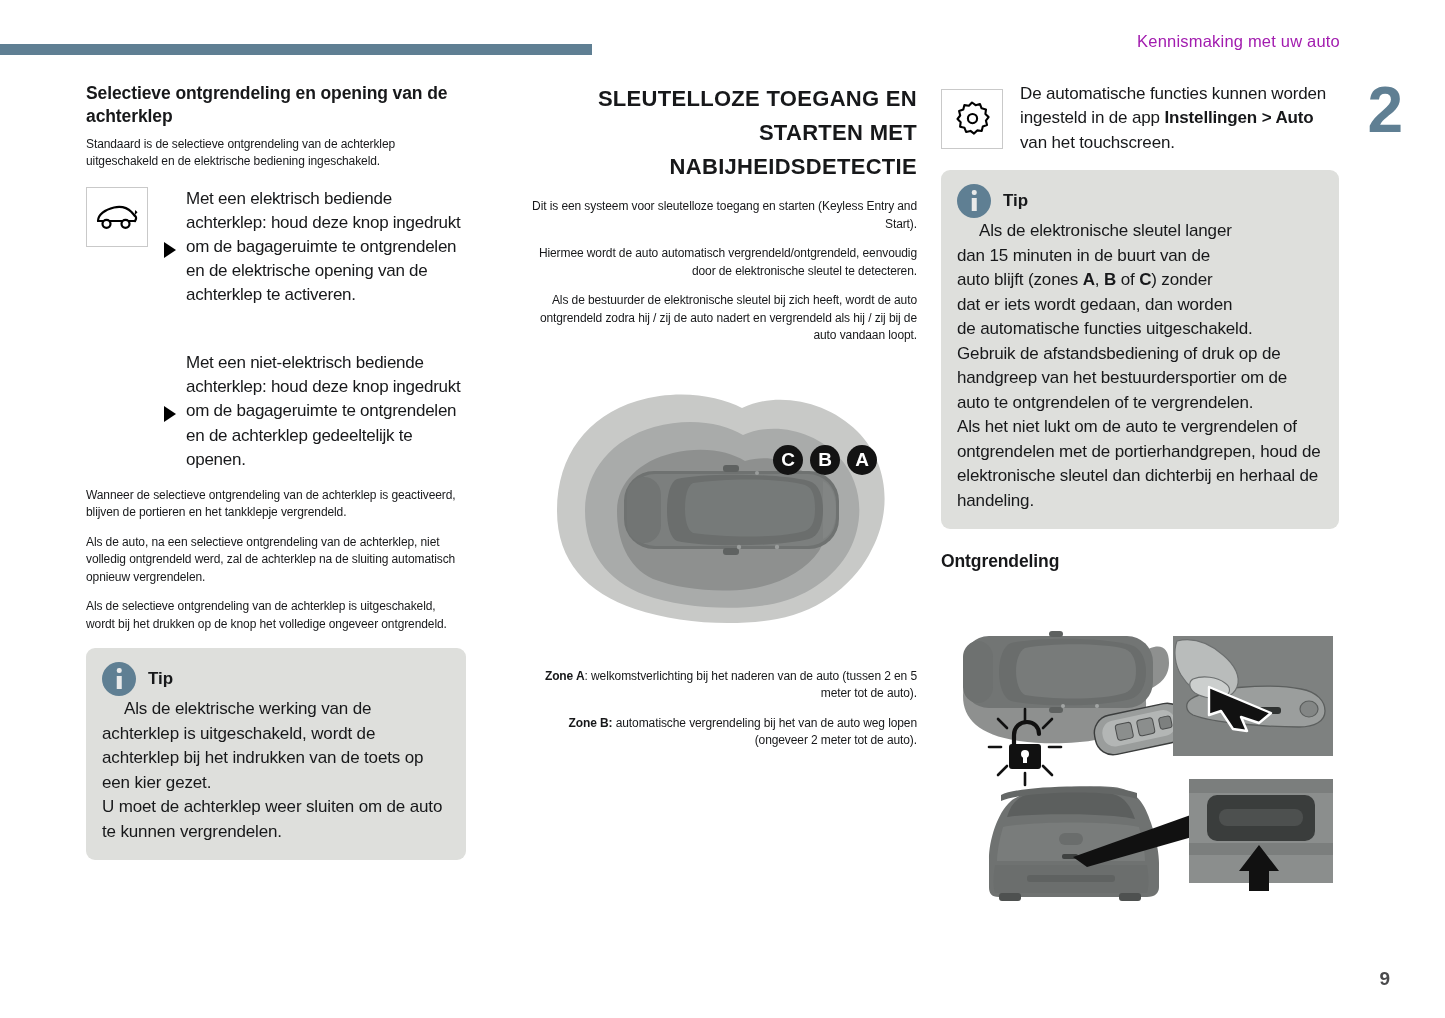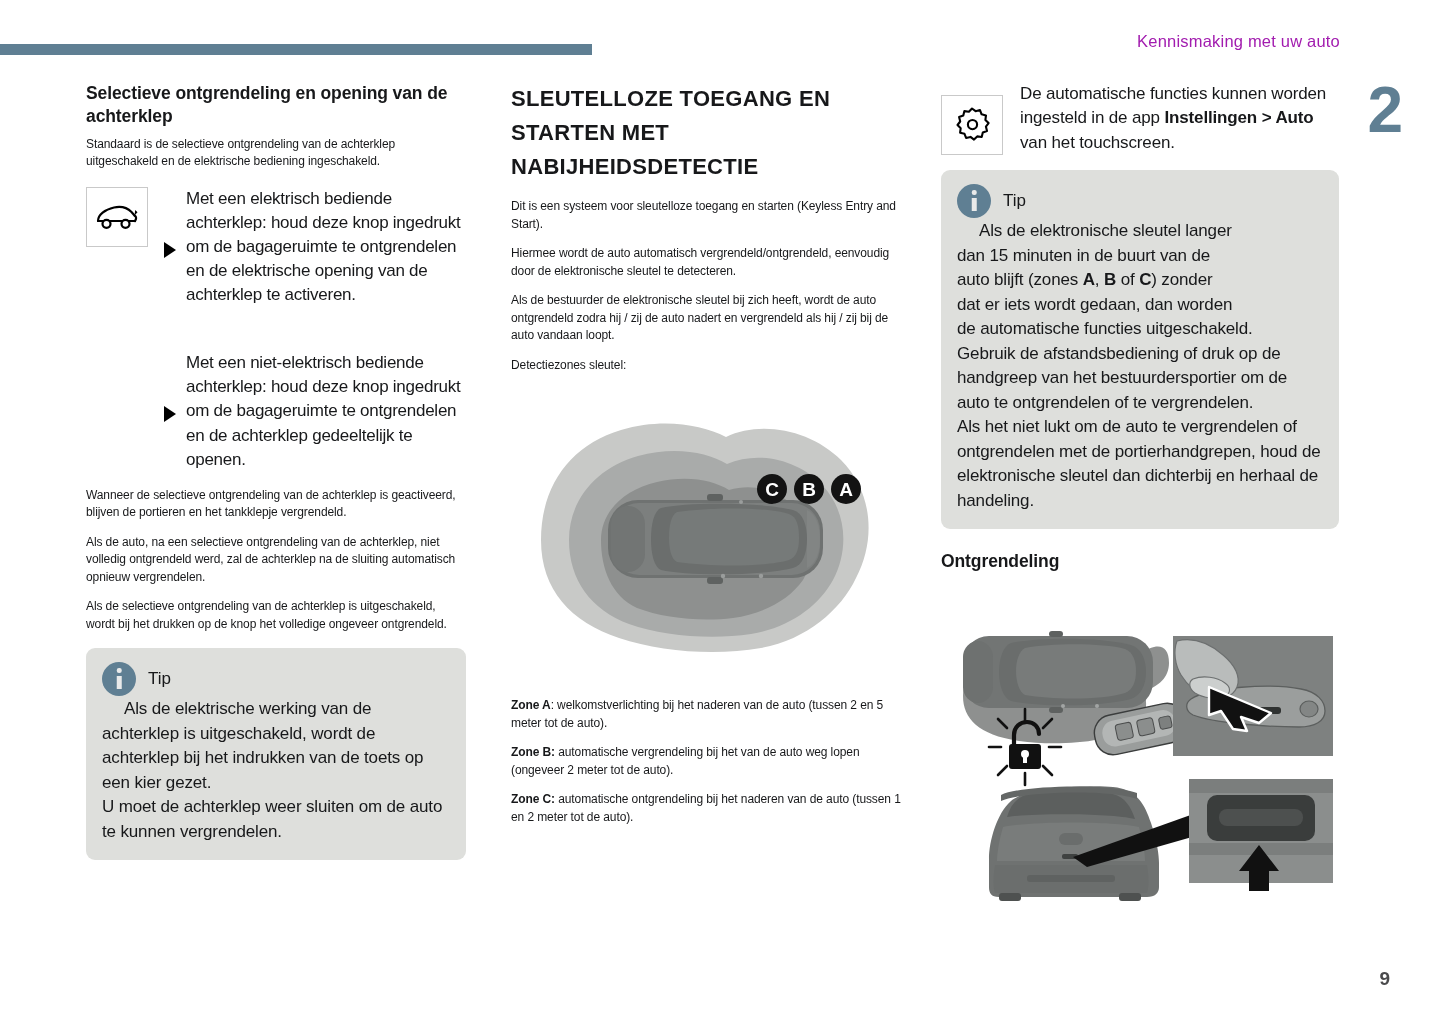--- a/index.html
+++ b/index.html
@@ -28,21 +28,21 @@
     line-height:1;
   }
   .page-number{
     position:absolute;right:55px;bottom:28px;
     font-size:19px;font-weight:bold;color:#4a4a4c;
   }
 
   
   .col{position:absolute;top:82px;}
   .col1{left:86px;width:380px;}
-  .col2{left:511px;width:390px;}
+  .col2{left:527px;width:390px;text-align:right;}
   .col3{left:941px;width:398px;}
 
   h3.sub{
     font-size:17.5px;font-weight:bold;margin:0 0 8px 0;line-height:1.3;
     letter-spacing:-.1px;
   }
   h2.section{
     font-size:22px;font-weight:bold;margin:0 0 14px 0;line-height:1.55;
     letter-spacing:.3px;
   }
@@ -81,26 +81,26 @@
     flex:0 0 auto;position:relative;margin-right:12px;
   }
   .info-ico:before{
     content:"";position:absolute;left:50%;top:6px;width:4.5px;height:4.5px;
     background:#e9eaea;border-radius:50%;transform:translateX(-50%);
   }
   .info-ico:after{
     content:"";position:absolute;left:50%;top:14px;width:4.5px;height:13px;
     background:#e9eaea;transform:translateX(-50%);
   }
-  .tip-title{font-size:17px;font-weight:normal;}
+  .tip-title{font-size:17px;font-weight:bold;}
   .tip-body{font-size:17px;line-height:1.44;letter-spacing:-.15px;}
   .tip-body .indent{display:inline-block;width:22px;}
 
   
-  .note-row{display:flex;align-items:flex-end;}
+  .note-row{display:flex;align-items:center;}
   .note-txt{font-size:17px;line-height:1.44;margin-left:17px;letter-spacing:-.15px;}
 
   
   .zone-fig{position:relative;width:390px;height:295px;margin:16px 0 12px 0;}
   .zone-cap{position:absolute;display:flex;gap:7px;right:40px;top:84px;z-index:6;}
   .zbadge{
     width:30px;height:30px;border-radius:50%;background:#131313;color:#fff;
     font-size:19px;font-weight:bold;display:flex;align-items:center;
     justify-content:center;line-height:1;
   }
@@ -166,21 +166,20 @@
   </div>
 </div>
 
 <div class="col col2">
 
   <h2 class="section" style="text-transform:uppercase;font-variant:small-caps;">Sleutelloze toegang en starten met nabijheidsdetectie</h2>
 
   <p class="body">Dit is een systeem voor sleutelloze toegang en starten (Keyless Entry and Start).</p>
   <p class="body">Hiermee wordt de auto automatisch vergrendeld/ontgrendeld, eenvoudig door de elektronische sleutel te detecteren.</p>
   <p class="body">Als de bestuurder de elektronische sleutel bij zich heeft, wordt de auto ontgrendeld zodra hij / zij de auto nadert en vergrendeld als hij / zij bij de auto vandaan loopt.</p>
-  <p class="body">Detectiezones sleutel:</p>
 
   <div class="zone-fig">
     <svg class="zones-svg" width="390" height="295" viewBox="0 0 390 295">
 
       <path d="M30 150 C30 95 60 55 110 40 C150 28 190 34 215 47
                C250 30 300 40 330 70 C362 102 365 150 345 188
                C330 220 295 250 250 258 C205 266 150 262 108 248
                C60 232 30 200 30 150 Z" fill="#c8c9c7"></path>
 
       <path d="M58 150 C58 110 85 78 127 66 C163 56 196 62 216 74
@@ -220,21 +219,20 @@
     </svg>
     <div class="zone-cap">
       <span class="zbadge">C</span>
       <span class="zbadge">B</span>
       <span class="zbadge">A</span>
     </div>
   </div>
 
   <p class="body"><b>Zone A</b><span>:</span><span> welkomstverlichting bij het naderen van de auto (tussen 2 en 5 meter tot de auto).</span></p>
   <p class="body"><b>Zone B:</b><span> automatische vergrendeling bij het van de auto weg lopen (ongeveer 2 meter tot de auto).</span></p>
-  <p class="body"><b>Zone C:</b><span> automatische ontgrendeling bij het naderen van de auto (tussen 1 en 2 meter tot de auto).</span></p>
 </div>
 
 <div class="col col3">
 
   <div class="note-row">
     <div class="icon-box">
       <svg width="42" height="42" viewBox="0 0 42 42">
         <g fill="none" stroke="#000" stroke-width="2.1" stroke-linejoin="round">
           <path d="M21 4.5 L24.6 7.2 L29 6.1 L30.6 10.3 L35 11.4 L34.4 15.9 L37.6 19.1
                    L34.9 22.6 L36.0 27 L31.8 28.6 L30.7 33 L26.2 32.4 L23 35.6

